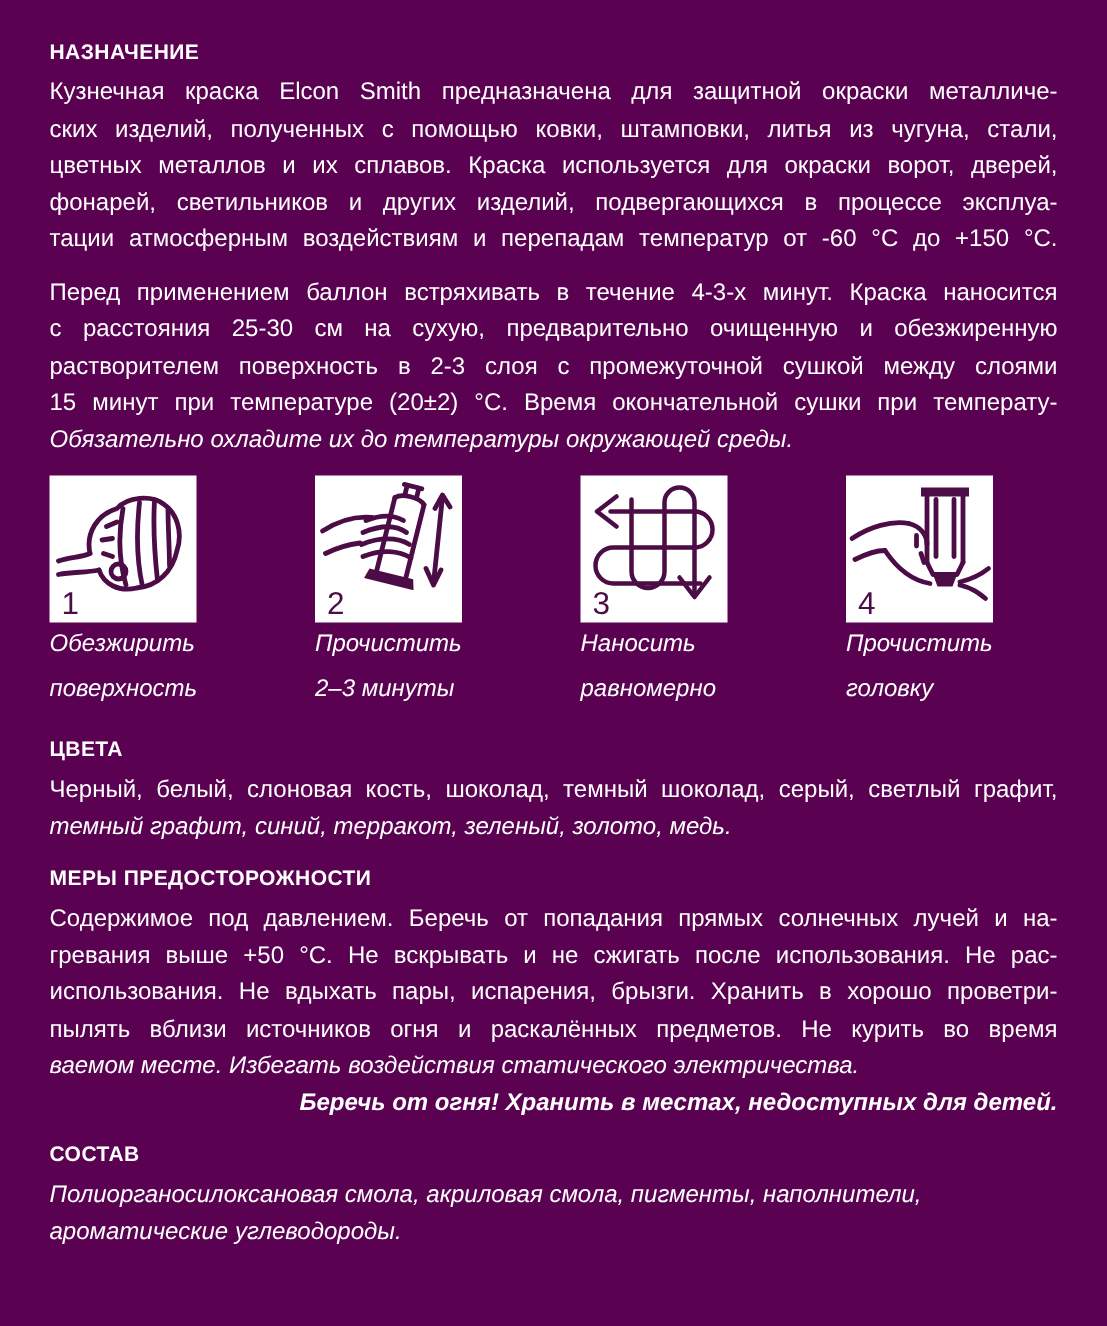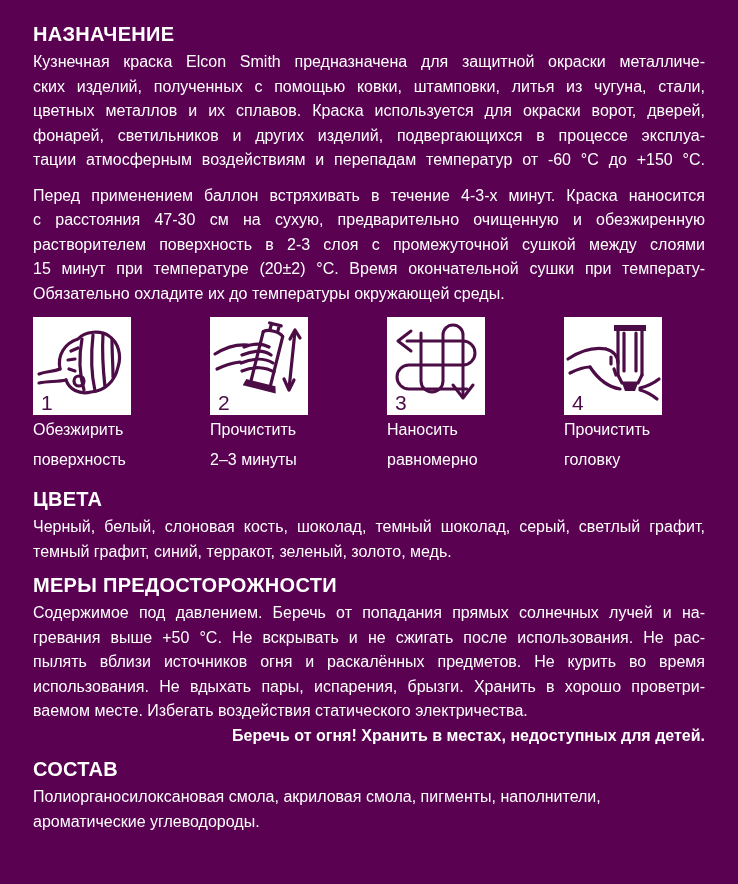--- a/index.html
+++ b/index.html
@@ -8,27 +8,27 @@
   *{box-sizing:border-box; margin:0; padding:0;}
   html,body{width:738px; height:884px; overflow:hidden;}
   body{
     background:var(--bg);
     color:var(--fg);
     font-family:"Liberation Sans", sans-serif;
   }
   .page{padding:24px 33px 10px 33px;}
   section{margin-bottom:11px;}
   .sec-title{
-    font-size:20px; font-weight:bold; line-height:20px;
+    font-size:14px; font-weight:bold; line-height:20px;
     letter-spacing:.3px; margin-bottom:6px;
   }
   .para{font-size:16px; line-height:24.5px;}
   .ln{white-space:normal;}
   .ln.j{text-align:justify; text-align-last:justify;}
-  .ln.l{text-align:left;}
+  .ln.l{text-align:left;font-style:italic;}
   .ln.b{font-weight:bold;text-align:right;}
   
   .steps{
     display:flex; gap:79px;
     margin:8px 0 14px 0;
   }
   .step{width:98px;}
   .step-box{
     width:98px; height:98px; background:var(--box);
     position:relative; color:var(--stroke);
@@ -54,21 +54,21 @@
       <div class="ln j">ских изделий, полученных с помощью ковки, штамповки, литья из чугуна, стали,</div>
       <div class="ln j">цветных металлов и их сплавов. Краска используется для окраски ворот, дверей,</div>
       <div class="ln j">фонарей, светильников и других изделий, подвергающихся в процессе эксплуа-</div>
       <div class="ln j">тации атмосферным воздействиям и перепадам температур от -60 °С до +150 °С.</div>
     </div>
   </section>
 
   <section>
     <div class="para">
       <div class="ln j">Перед применением баллон встряхивать в течение 4-3-х минут. Краска наносится</div>
-      <div class="ln j">с расстояния 47-30 см на сухую, предварительно очищенную и обезжиренную</div>
+      <div class="ln j">с расстояния 25-30 см на сухую, предварительно очищенную и обезжиренную</div>
       <div class="ln j">растворителем поверхность в 2-3 слоя с промежуточной сушкой между слоями</div>
       <div class="ln j">15 минут при температуре (20±2) °С. Время окончательной сушки при температу-</div>
       <div class="ln l">Обязательно охладите их до температуры окружающей среды.</div>
     </div>
   </section>
 
   <div class="steps">
 
     <div class="step">
       <div class="step-box">
@@ -171,22 +171,22 @@
       <div class="ln j">Черный, белый, слоновая кость, шоколад, темный шоколад, серый, светлый графит,</div>
       <div class="ln l">темный графит, синий, терракот, зеленый, золото, медь.</div>
     </div>
   </section>
 
   <section>
     <div class="sec-title">МЕРЫ ПРЕДОСТОРОЖНОСТИ</div>
     <div class="para">
       <div class="ln j">Содержимое под давлением. Беречь от попадания прямых солнечных лучей и на-</div>
       <div class="ln j">гревания выше +50 °С. Не вскрывать и не сжигать после использования. Не рас-</div>
+      <div class="ln j">использования. Не вдыхать пары, испарения, брызги. Хранить в хорошо проветри-</div>
       <div class="ln j">пылять вблизи источников огня и раскалённых предметов. Не курить во время</div>
-      <div class="ln j">использования. Не вдыхать пары, испарения, брызги. Хранить в хорошо проветри-</div>
       <div class="ln l">ваемом месте. Избегать воздействия статического электричества.</div>
       <div class="ln l b">Беречь от огня! Хранить в местах, недоступных для детей.</div>
     </div>
   </section>
 
   <section>
     <div class="sec-title">СОСТАВ</div>
     <div class="para">
       <div class="ln l">Полиорганосилоксановая смола, акриловая смола, пигменты, наполнители,</div>
       <div class="ln l">ароматические углеводороды.</div>

